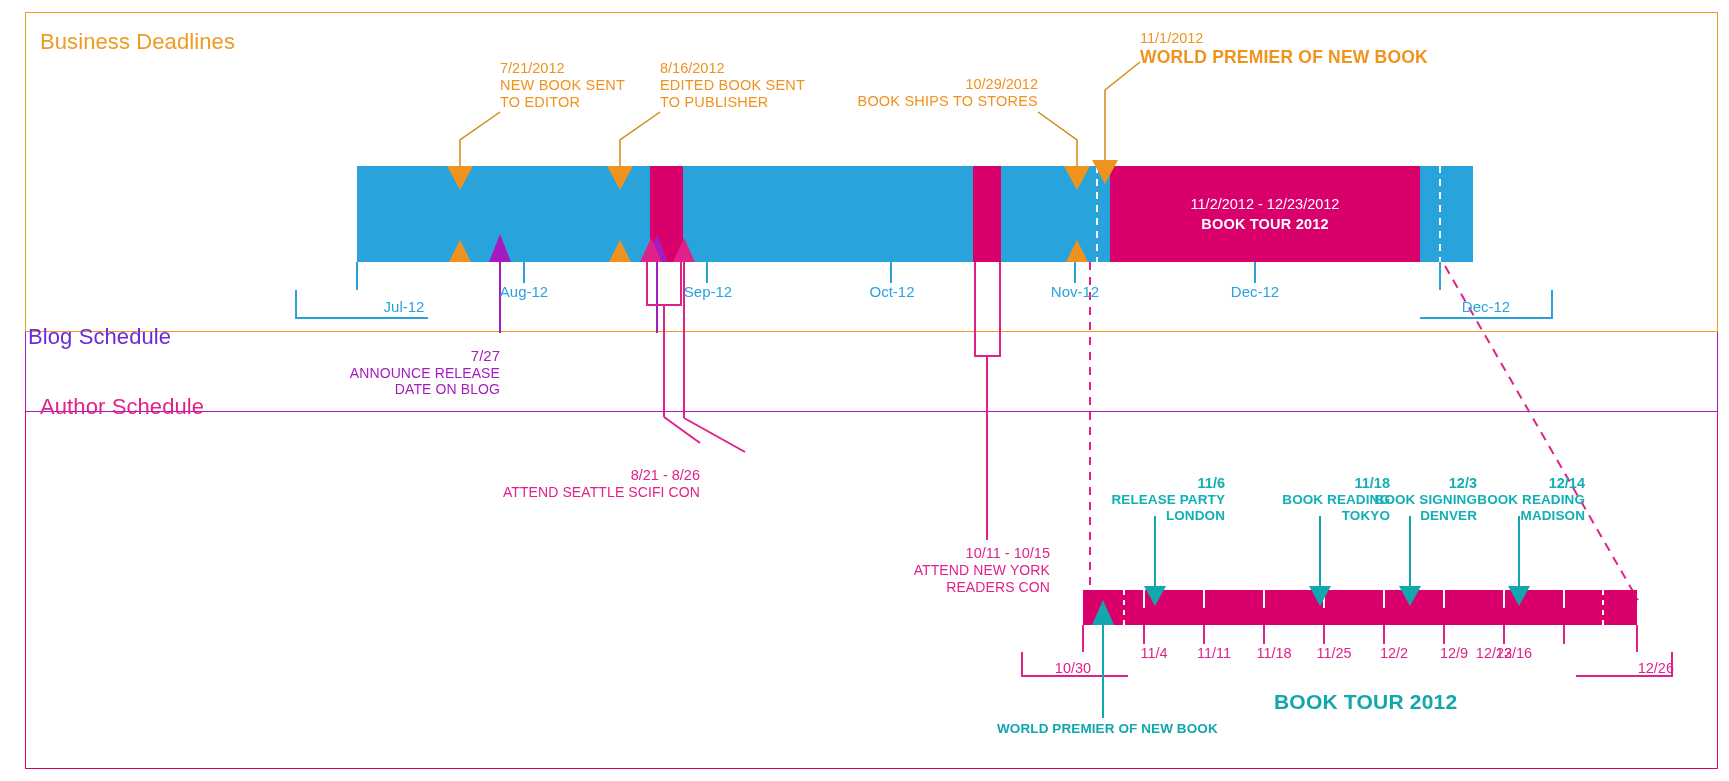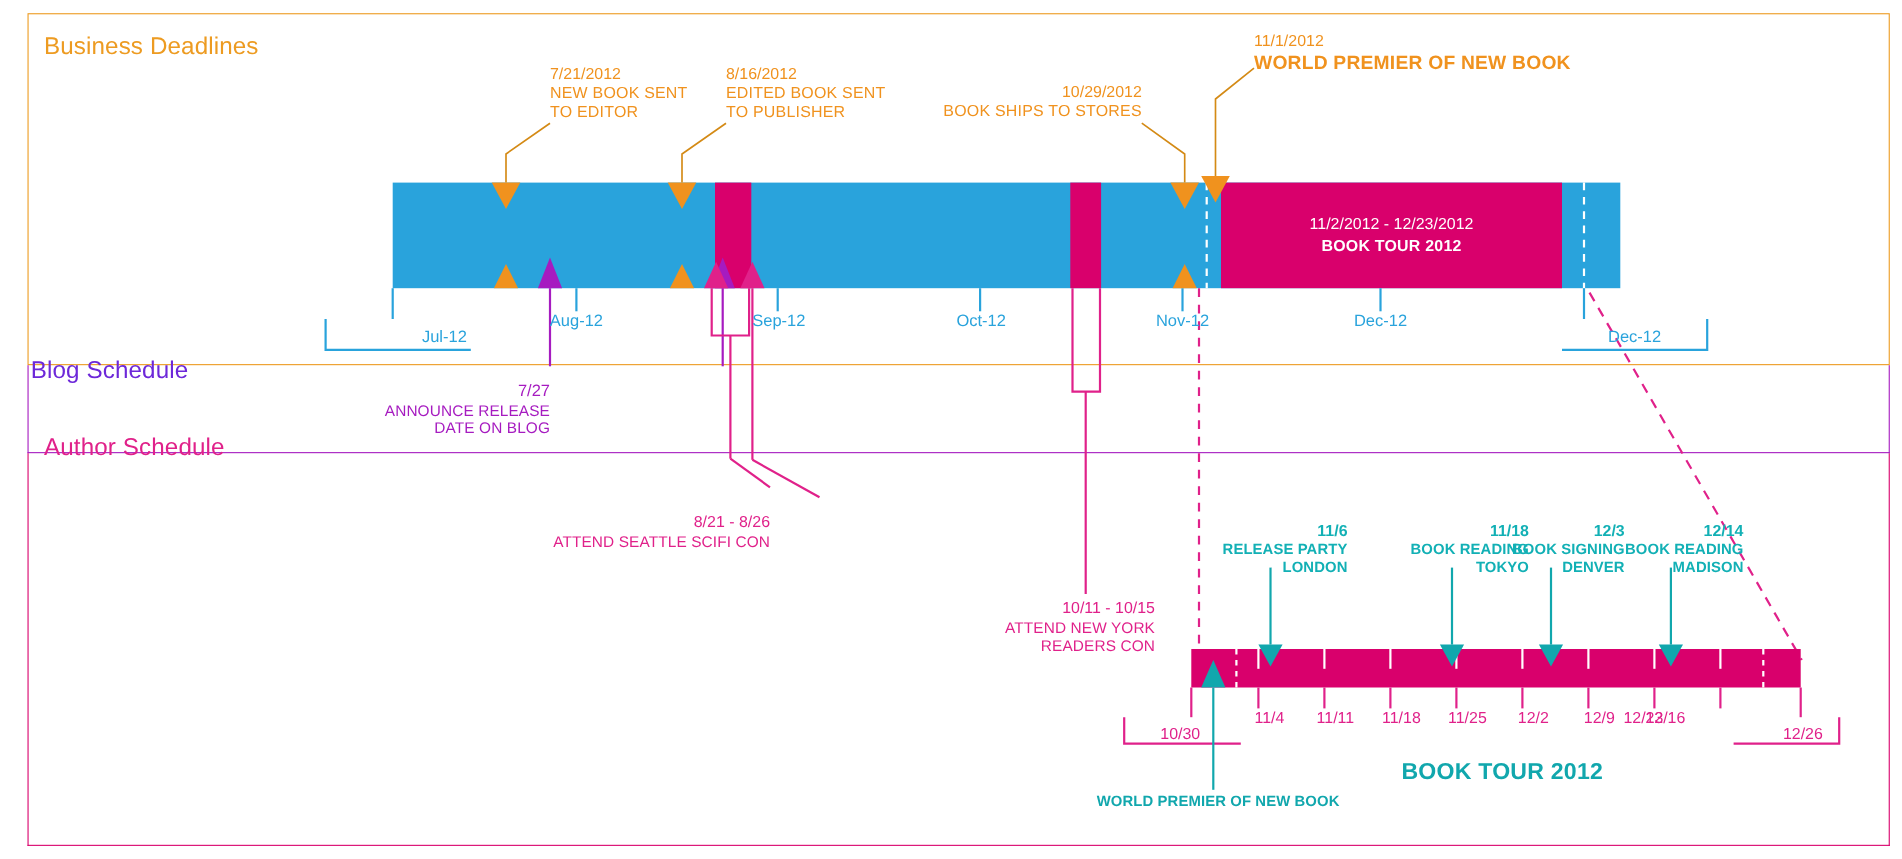--- a/index.html
+++ b/index.html
@@ -277,18 +277,18 @@
   <div class="axdate" style="left:1124px;top:645px;width:60px;text-align:center;">11/4</div>
   <div class="axdate" style="left:1184px;top:645px;width:60px;text-align:center;">11/11</div>
   <div class="axdate" style="left:1244px;top:645px;width:60px;text-align:center;">11/18</div>
   <div class="axdate" style="left:1304px;top:645px;width:60px;text-align:center;">11/25</div>
   <div class="axdate" style="left:1364px;top:645px;width:60px;text-align:center;">12/2</div>
   <div class="axdate" style="left:1424px;top:645px;width:60px;text-align:center;">12/9</div>
   <div class="axdate" style="left:1484px;top:645px;width:60px;text-align:center;">12/16</div>
   <div class="axdate" style="left:1464px;top:645px;width:60px;text-align:center;">12/23</div>
 
   <div class="axdate" style="left:1038px;top:660px;width:70px;text-align:center;">10/30</div>
-  <div class="axdate" style="left:1604px;top:660px;width:70px;text-align:center;">12/26</div>
+  <div class="axdate" style="left:1604px;top:660px;width:70px;text-align:right;">12/26</div>
 
   <div class="tourcap" style="left:1274px;top:690px;">BOOK TOUR 2012</div>
   <div class="premlbl" style="left:997px;top:721px;">WORLD PREMIER OF NEW BOOK</div>
 
 </div>
 
 </body></html>

